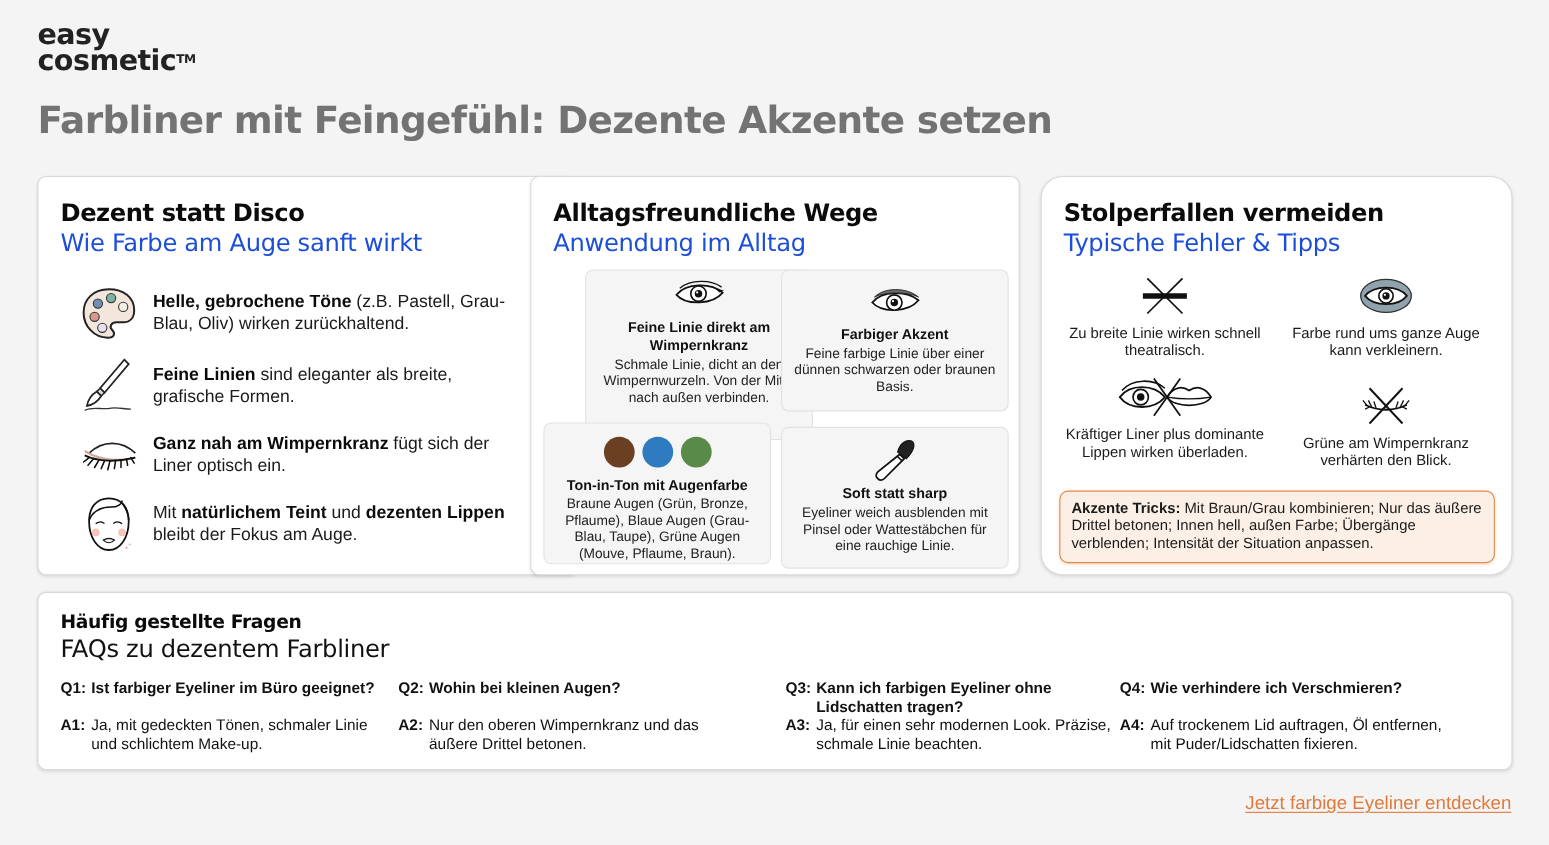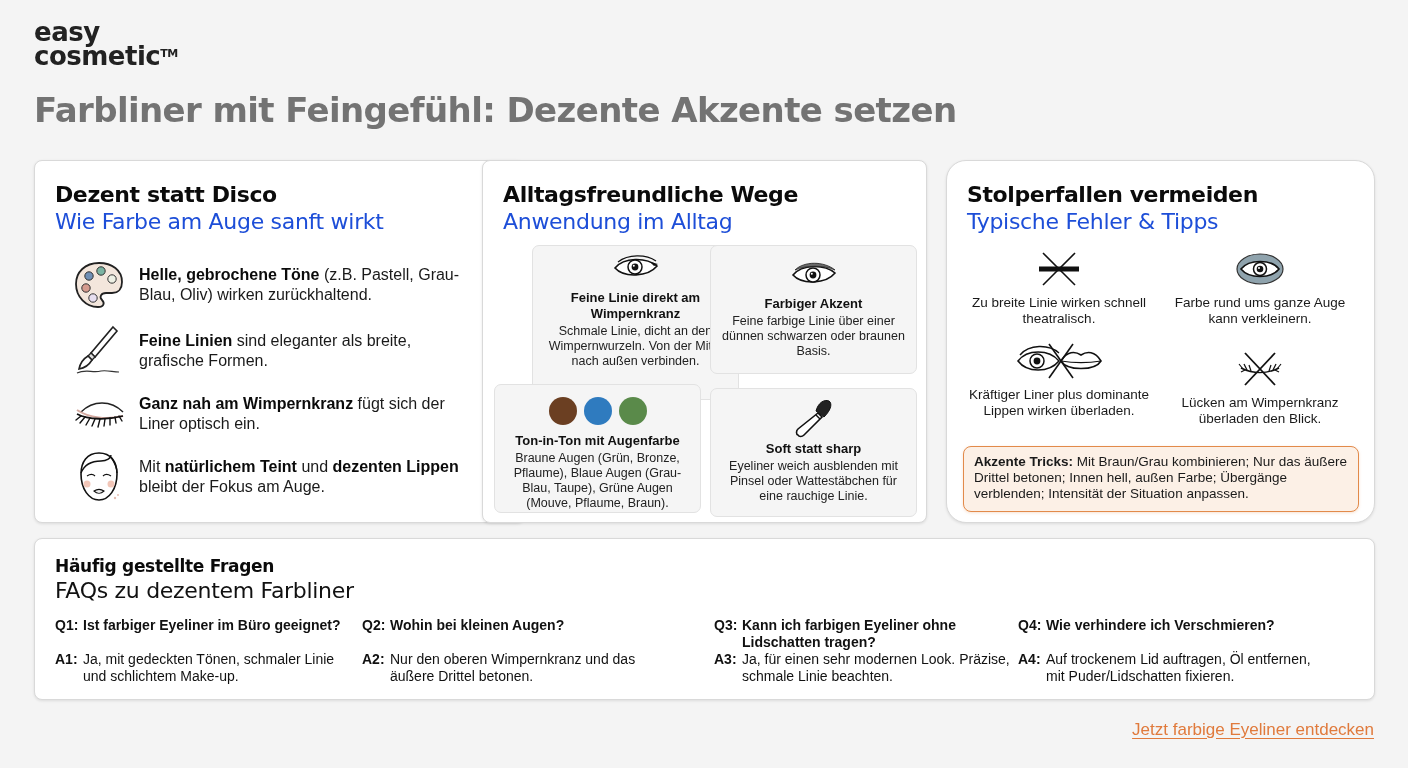--- a/index.html
+++ b/index.html
@@ -270,21 +270,21 @@
             <line x1="34" y1="21" x2="36" y2="15"></line>
           <line x1="38" y1="20" x2="41" y2="14"></line>
             <line x1="42" y1="19" x2="46" y2="14"></line>
           <line x1="10" y1="20" x2="6" y2="22"></line>
             <line x1="40" y1="20" x2="44" y2="22"></line>
         </g>
         <line x1="10" y1="3" x2="40" y2="35" stroke="#111" stroke-width="1.8"></line>
         <line x1="40" y1="3" x2="10" y2="35" stroke="#111" stroke-width="1.8"></line>
       </svg>
     </div>
-    <div class="mt">Lücken am Wimpernkranz überladen den Blick.</div>
+    <div class="mt">Grüne am Wimpernkranz verhärten den Blick.</div>
   </div>
 
   <div class="tricks">
     <b>Akzente Tricks:</b><span> Mit Braun/Grau kombinieren; Nur das äußere Drittel betonen; Innen hell, außen Farbe; Übergänge verblenden; Intensität der Situation anpassen.</span>
   </div>
 </section>
 
 <section class="card" id="faq">
   <div class="faq-h1">Häufig gestellte Fragen</div>
   <div class="faq-h2">FAQs zu dezentem Farbliner</div>

